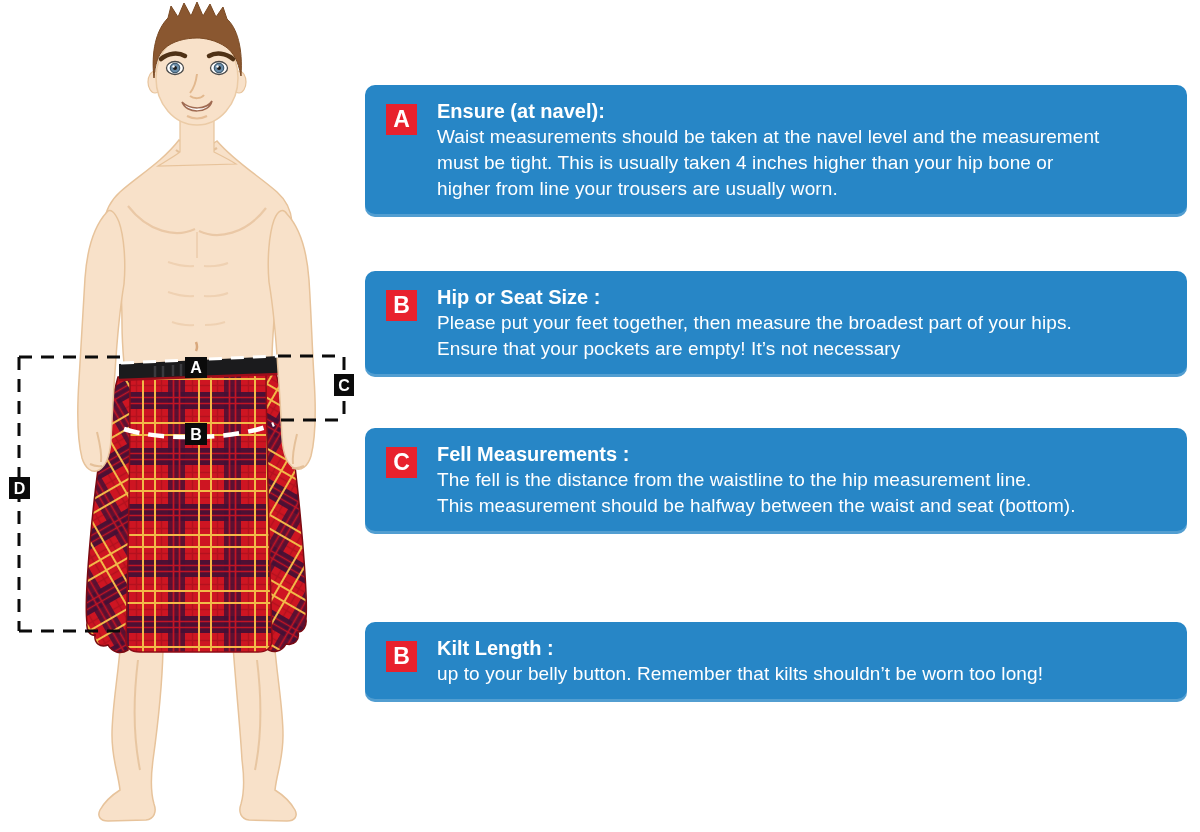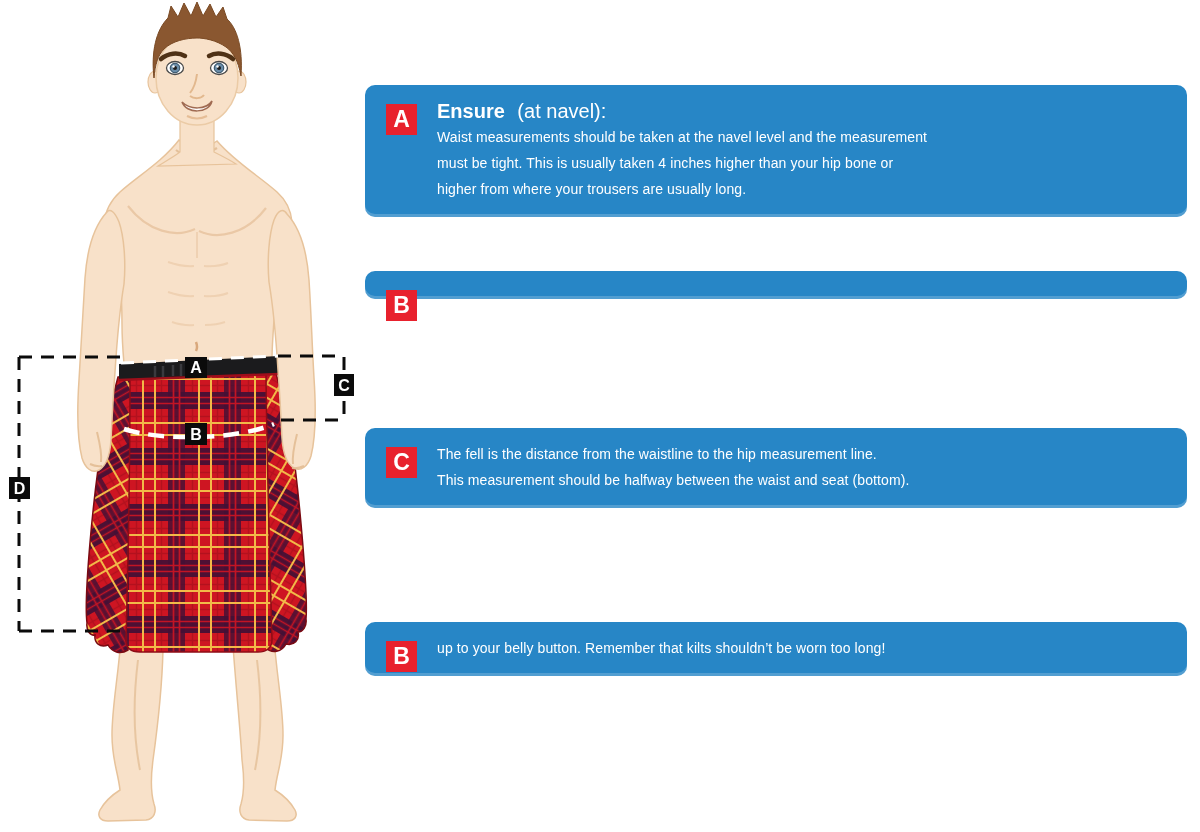--- a/index.html
+++ b/index.html
@@ -17,22 +17,22 @@
   .panel-a{top:85px;}
   .panel-b{top:271px;}
   .panel-c{top:428px;}
   .panel-d{top:622px;}
   .badge{
     position:absolute;left:21px;top:19px;width:31px;height:31px;
     background:#E8212D;color:#ffffff;display:flex;align-items:center;justify-content:center;
     font-size:23px;font-weight:bold;line-height:1;
   }
   .panel-title{font-size:20px;font-weight:bold;line-height:26px;white-space:nowrap;}
-  .panel-title .t-normal{font-weight:normal;margin-left:7px;}
-  .panel-line{font-size:14px;line-height:26px;white-space:nowrap;letter-spacing:0.1px;}
+  .panel-title .t-normal{font-weight:bold;}
+  .panel-line{font-size:19px;line-height:26px;white-space:nowrap;letter-spacing:0.1px;}
 </style>
 </head>
 <body>
 
 <div class="stage">
 
   <div class="figure-wrap">
     <svg width="360" height="832" viewBox="0 0 360 832" xmlns="http://www.w3.org/2000/svg">
       <defs>
         <g id="ttile">
@@ -201,31 +201,36 @@
         </g>
       </g>
     </svg>
   </div>
 
   <div class="panel panel-a">
     <div class="badge">A</div>
     <div class="panel-title"><span>Ensure</span><span class="t-normal"> (at navel):</span></div>
     <div class="panel-line">Waist measurements should be taken at the navel level and the measurement</div>
     <div class="panel-line">must be tight. This is usually taken 4 inches higher than your hip bone or</div>
-    <div class="panel-line">higher from where your trousers are usually long.</div>
+    <div class="panel-line">higher from line your trousers are usually worn.</div>
   </div>
 
   <div class="panel panel-b">
     <div class="badge">B</div>
+    <div class="panel-title"><span>Hip or Seat Size :</span><span class="t-normal"></span></div>
+    <div class="panel-line">Please put your feet together, then measure the broadest part of your hips.</div>
+    <div class="panel-line">Ensure that your pockets are empty! It’s not necessary</div>
   </div>
 
   <div class="panel panel-c">
     <div class="badge">C</div>
+    <div class="panel-title"><span>Fell Measurements :</span><span class="t-normal"></span></div>
     <div class="panel-line">The fell is the distance from the waistline to the hip measurement line.</div>
     <div class="panel-line">This measurement should be halfway between the waist and seat (bottom).</div>
   </div>
 
   <div class="panel panel-d">
     <div class="badge">B</div>
+    <div class="panel-title"><span>Kilt Length :</span><span class="t-normal"></span></div>
     <div class="panel-line">up to your belly button. Remember that kilts shouldn’t be worn too long!</div>
   </div>
 
 </div>
 
 </body></html>

